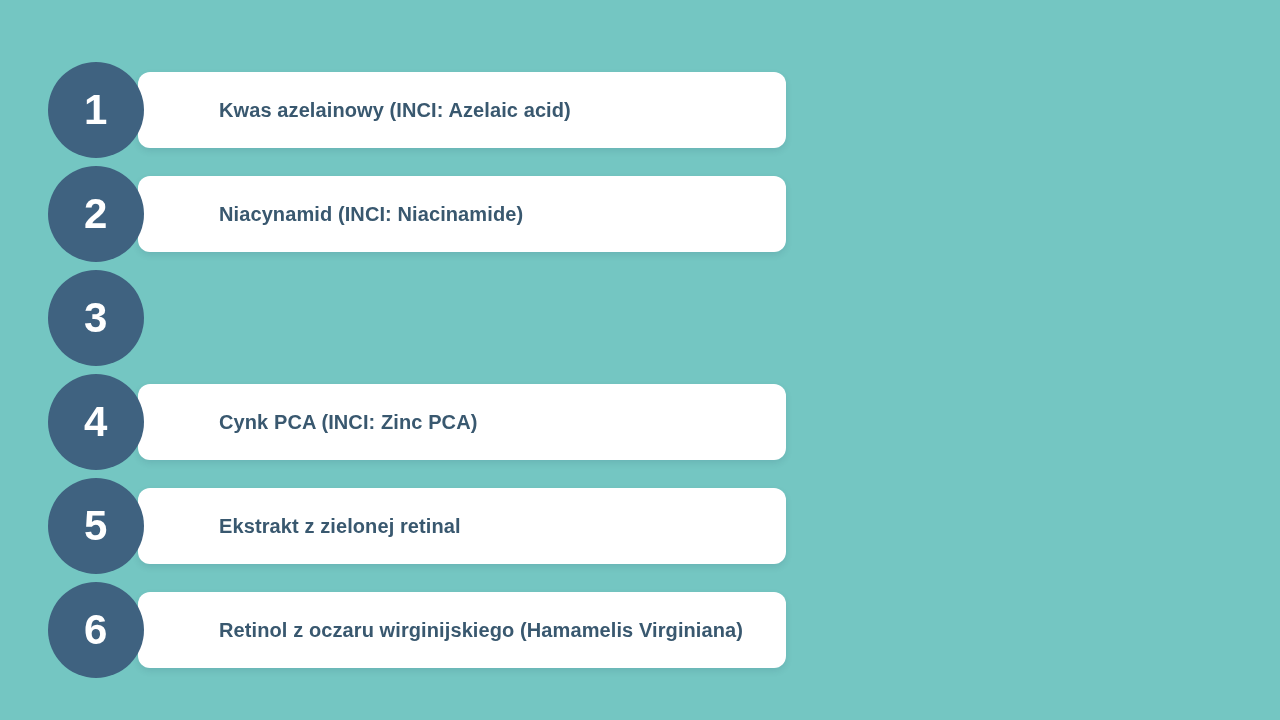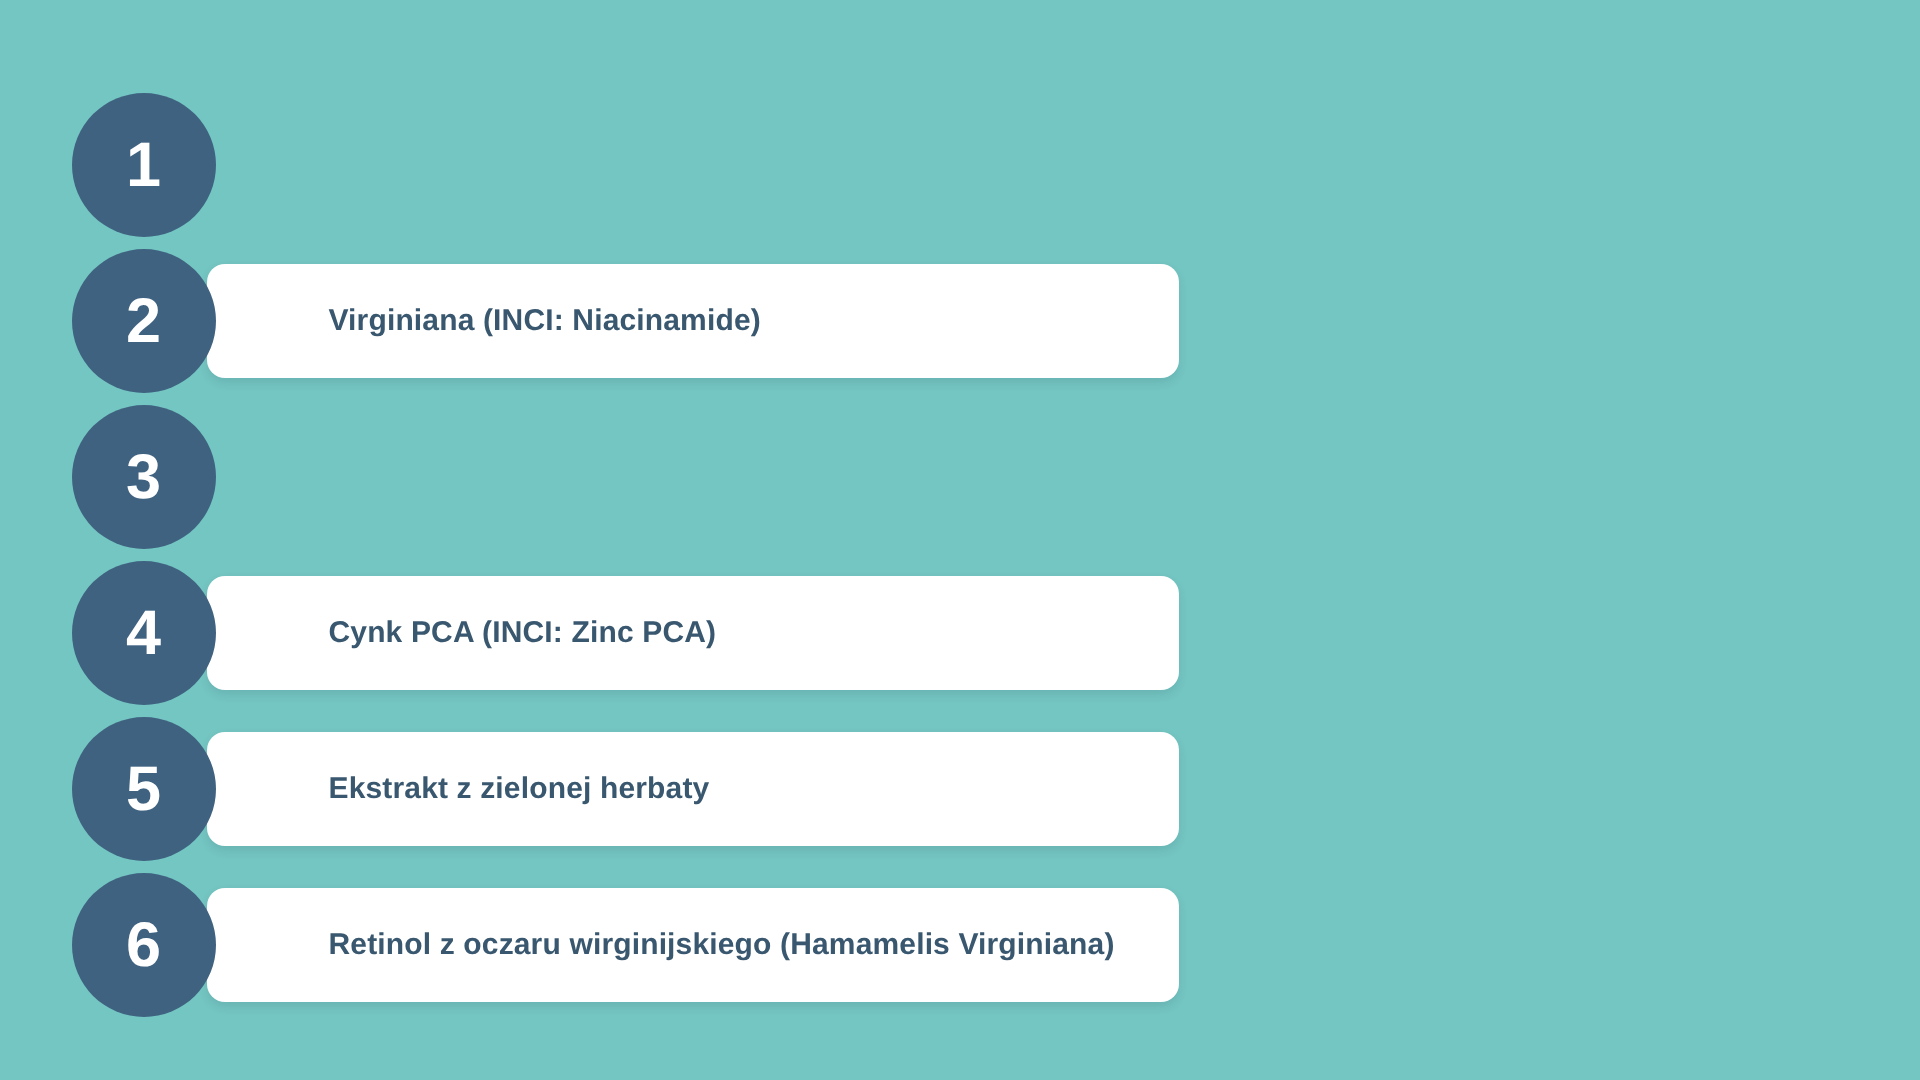--- a/index.html
+++ b/index.html
@@ -86,28 +86,31 @@
   }
 </style>
 </head>
 <body>
 
 <div class="slide">
 
   <div class="list">
 
     <div class="row">
+      <div class="card">
+        <span class="card-label">Kwas azelainowy (INCI: Azelaic acid)</span>
+      </div>
       <div class="badge">
         <span class="badge-number">1</span>
       </div>
     </div>
 
     <div class="row">
       <div class="card">
-        <span class="card-label">Virginiana (INCI: Niacinamide)</span>
+        <span class="card-label">Niacynamid (INCI: Niacinamide)</span>
       </div>
       <div class="badge">
         <span class="badge-number">2</span>
       </div>
     </div>
 
     <div class="row">
       <div class="badge">
         <span class="badge-number">3</span>
       </div>
@@ -117,21 +120,21 @@
       <div class="card">
         <span class="card-label">Cynk PCA (INCI: Zinc PCA)</span>
       </div>
       <div class="badge">
         <span class="badge-number">4</span>
       </div>
     </div>
 
     <div class="row">
       <div class="card">
-        <span class="card-label">Ekstrakt z zielonej herbaty</span>
+        <span class="card-label">Ekstrakt z zielonej retinal</span>
       </div>
       <div class="badge">
         <span class="badge-number">5</span>
       </div>
     </div>
 
     <div class="row">
       <div class="card">
         <span class="card-label">Retinol z oczaru wirginijskiego (Hamamelis Virginiana)</span>
       </div>

